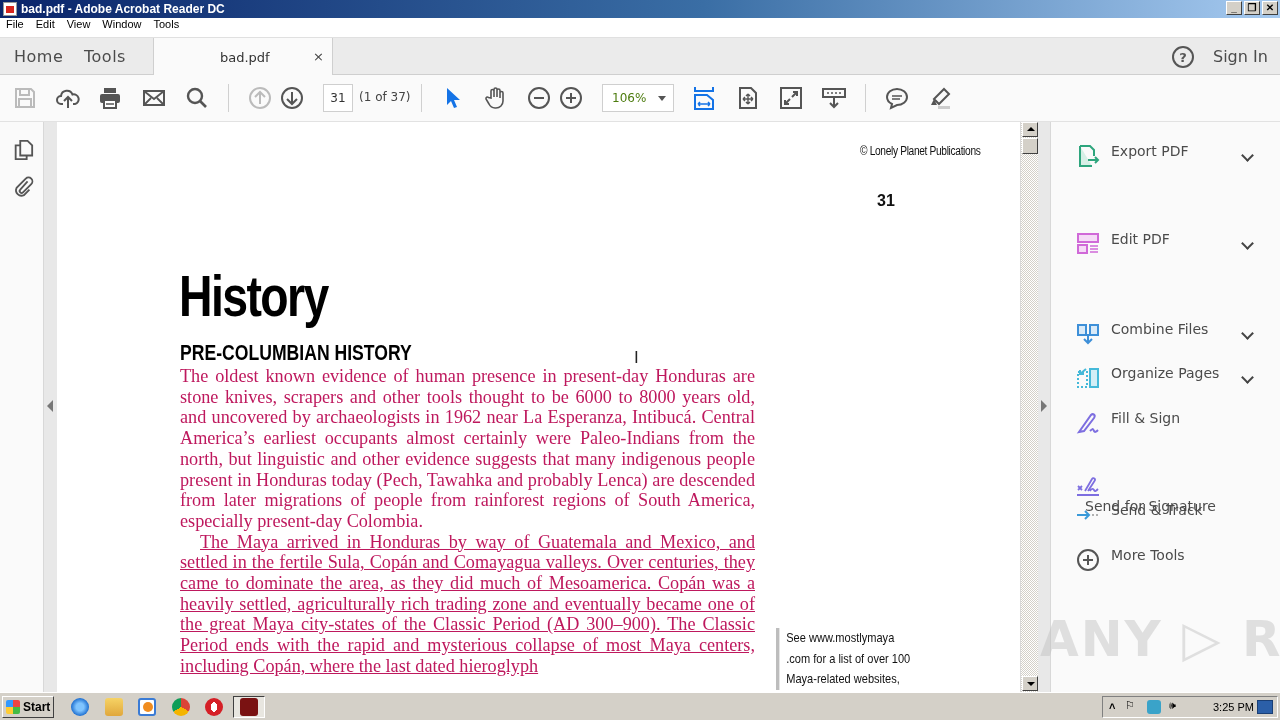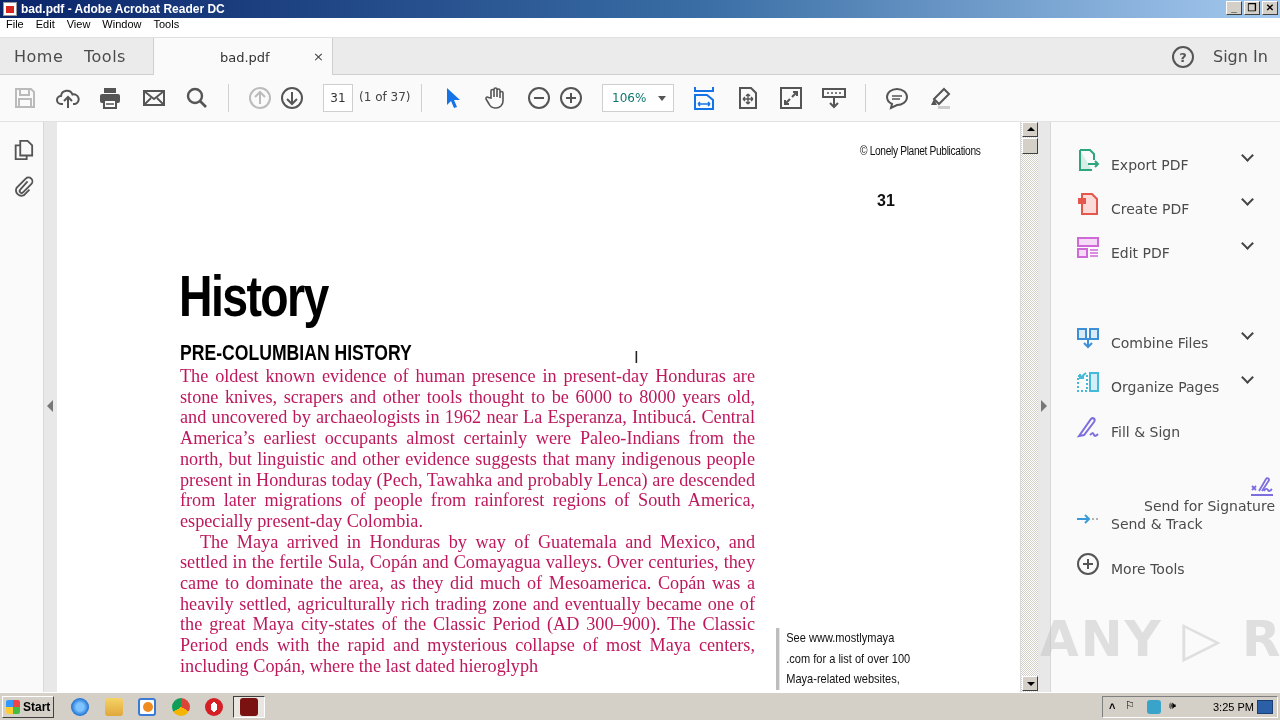--- a/index.html
+++ b/index.html
@@ -17,45 +17,45 @@
   .doc-tab .label { margin-left: 66px; }
   .doc-tab .close { position: absolute; right: 8px; top: 11px; font-size: 13px; color: #444; }
   .help-icon { position: absolute; left: 1172px; top: 46px; width: 22px; height: 22px; border: 2px solid #555; border-radius: 50%; font: bold 13px "DejaVu Sans", sans-serif; color: #555; display: flex; align-items: center; justify-content: center; }
   .signin { position: absolute; left: 1213px; top: 47px; font: 16px "DejaVu Sans", sans-serif; color: #4b4b4b; }
   .toolbar { position: absolute; top: 75px; left: 0; width: 1280px; height: 47px; background: #fafafa; border-bottom: 1px solid #e2e2e2; }
   .tb { position: absolute; top: 86px; width: 24px; height: 24px; display: flex; align-items: center; justify-content: center; }
   .tb svg { width: 24px; height: 24px; }
   .sep { position: absolute; top: 84px; width: 1px; height: 28px; background: #d0d0d0; }
   .page-input { position: absolute; left: 323px; top: 84px; width: 30px; height: 28px; border: 1px solid #cfcfcf; background: #fff; font: 12px "DejaVu Sans", sans-serif; color: #333; text-align: center; line-height: 26px; }
   .page-of { position: absolute; left: 359px; top: 90px; font: 12px "DejaVu Sans", sans-serif; color: #444; }
-  .zoom-select { position: absolute; left: 602px; top: 84px; width: 72px; height: 28px; border: 1px solid #cfcfcf; background: #fff; font: 12px "DejaVu Sans", sans-serif; color: #0f766e; line-height: 26px; padding-left: 9px; }
+  .zoom-select { position: absolute; left: 602px; top: 84px; width: 72px; height: 28px; border: 1px solid #cfcfcf; background: #fff; font: 12px "DejaVu Sans", sans-serif; color: #4d7c0f; line-height: 26px; padding-left: 9px; }
   .zoom-select .caret { position: absolute; right: 7px; top: 11px; width: 0; height: 0; border-left: 4px solid transparent; border-right: 4px solid transparent; border-top: 5px solid #555; }
   .leftrail { position: absolute; top: 122px; left: 0; width: 44px; height: 570px; background: #fafafa; border-right: 1px solid #d8d8d8; }
   .leftcollapse { position: absolute; top: 122px; left: 44px; width: 13px; height: 570px; background: #e8e8e8; }
   .leftcollapse .arrow { position: absolute; left: 3px; top: 278px; width: 0; height: 0; border-top: 6px solid transparent; border-bottom: 6px solid transparent; border-right: 6px solid #777; }
   .pagearea { position: absolute; top: 122px; left: 57px; width: 963px; height: 570px; background: #fff; overflow: hidden; }
   .scrollbar { position: absolute; top: 122px; left: 1020px; width: 18px; height: 570px; background: repeating-conic-gradient(#d4d0c8 0% 25%, #fff 0% 50%) 0 0/2px 2px; border-left: 1px solid #d8d8d8; }
   .sb-btn { position: absolute; left: 1px; width: 16px; height: 15px; background: #d4d0c8; border: 1px solid; border-color: #fff #404040 #404040 #fff; }
   .sb-up::after { content: ""; position: absolute; left: 4px; top: 4px; border-left: 4px solid transparent; border-right: 4px solid transparent; border-bottom: 4px solid #000; }
   .sb-down::after { content: ""; position: absolute; left: 4px; top: 5px; border-left: 4px solid transparent; border-right: 4px solid transparent; border-top: 4px solid #000; }
   .sb-thumb { position: absolute; left: 1px; top: 16px; width: 16px; height: 16px; background: #d4d0c8; border: 1px solid; border-color: #fff #404040 #404040 #fff; }
   .rightcollapse { position: absolute; top: 122px; left: 1038px; width: 12px; height: 570px; background: #e8e8e8; }
   .rightcollapse .arrow { position: absolute; left: 3px; top: 278px; width: 0; height: 0; border-top: 6px solid transparent; border-bottom: 6px solid transparent; border-left: 6px solid #777; }
   .rightpane { position: absolute; top: 122px; left: 1050px; width: 230px; height: 570px; background: #fafafa; border-left: 1px solid #d8d8d8; }
-  .tool { position: absolute; left: 24px; height: 30px; width: 200px; display: flex; align-items: flex-end; }
+  .tool { position: absolute; left: 24px; height: 30px; width: 200px; display: flex; align-items: flex-start; }
   .tool .ticon { width: 26px; height: 26px; display: flex; align-items: center; justify-content: center; }
   .tool .tlabel { margin-left: 10px; font: 14px "DejaVu Sans", sans-serif; color: #4b4b4b; white-space: nowrap; }
   .tool .chev { position: absolute; left: 168px; top: 8px; width: 9px; height: 9px; border-right: 2px solid #444; border-bottom: 2px solid #444; transform: rotate(45deg); }
   .pdf-copyright { position: absolute; left: 803px; top: 22px; font: 12px "Liberation Sans", sans-serif; color: #111; letter-spacing: -0.4px; transform: scaleX(0.85); transform-origin: left; white-space: nowrap; }
   .pdf-pagenum { position: absolute; left: 820px; top: 70px; font: bold 16px "Liberation Sans", sans-serif; color: #111; }
   .pdf-title { position: absolute; left: 122px; top: 140px; font: bold 58px "Liberation Sans", sans-serif; color: #000; letter-spacing: -2px; transform: scaleX(0.8); transform-origin: left; white-space: nowrap; }
   .pdf-h2 { position: absolute; left: 123px; top: 218px; font: bold 22px "Liberation Sans", sans-serif; color: #000; transform: scaleX(0.8); transform-origin: left; white-space: nowrap; }
   .pdf-body { position: absolute; left: 123px; top: 244px; width: 575px; font: 18.2px/20.7px "Liberation Serif", serif; color: #be185d; text-align: justify; }
   .pdf-body p { margin: 0; }
-  .pdf-body p.indent { text-indent: 20px; }
+  .pdf-body p.indent { text-indent: 20px; text-decoration: underline; }
   .sidenote { position: absolute; left: 719px; top: 506px; border-left: 4px solid #bdbdbd; padding-left: 8px; font: 13px/20.5px "Liberation Sans", sans-serif; color: #111; transform: scaleX(0.85); transform-origin: left; white-space: nowrap; }
   .cursor { position: absolute; left: 636px; top: 350px; font: 16px "DejaVu Sans", sans-serif; color: #222; }
   .watermark { position: absolute; left: 1040px; top: 610px; font: bold 50px "DejaVu Sans", sans-serif; color: rgba(190,190,190,0.45); letter-spacing: 2px; white-space: nowrap; }
   .taskbar { position: absolute; top: 692px; left: 0; width: 1280px; height: 28px; background: #d4d0c8; border-top: 1px solid #fff; }
   .startbtn { position: absolute; left: 2px; top: 3px; width: 52px; height: 22px; border: 1px solid; border-color: #fff #404040 #404040 #fff; font: bold 12px "Liberation Sans", sans-serif; display: flex; align-items: center; padding-left: 3px; }
   .startbtn .flag { width: 14px; height: 14px; margin-right: 3px; background: conic-gradient(#e44 0 25%, #4b4 0 50%, #fc3 0 75%, #39f 0 100%); border-radius: 2px; }
   .tbapp { position: absolute; top: 5px; width: 18px; height: 18px; border-radius: 3px; }
   .tray { position: absolute; right: 2px; top: 3px; width: 176px; height: 22px; border: 1px solid; border-color: #808080 #fff #fff #808080; display: flex; align-items: center; font: 11px "Liberation Sans", sans-serif; }
   .tray .clock { position: absolute; left: 110px; top: 4px; }
 </style>
@@ -257,30 +257,20 @@
     <span class="ticon">
         <svg viewBox="0 0 24 24" width="24" height="24">
           <path d="M4 2h10l4 4v6" fill="none" stroke="#2ea57d" stroke-width="2"></path>
           <path d="M4 2v20h12" fill="#d6efe6" stroke="#2ea57d" stroke-width="2"></path>
           <path d="M12 16h10M19 13l3 3-3 3" stroke="#2ea57d" stroke-width="2" fill="none"></path>
         </svg>
       </span>
     <span class="tlabel">Export PDF</span>
     <span class="chev"></span>
   </div>
-  <div class="tool" style="top:65px;">
-    <span class="ticon">
-        <svg viewBox="0 0 24 24" width="24" height="24">
-          <path d="M6 2h10l5 5v15H6z" fill="#fbdad7" stroke="#e4574c" stroke-width="2"></path>
-          <rect x="2" y="6" width="8" height="6" fill="#e4574c"></rect>
-        </svg>
-      </span>
-    <span class="tlabel">Create PDF</span>
-    <span class="chev"></span>
-  </div>
   <div class="tool" style="top:109px;">
     <span class="ticon">
         <svg viewBox="0 0 24 24" width="24" height="24">
           <rect x="2" y="2" width="20" height="8" fill="#f5dbf7" stroke="#d069d8" stroke-width="2"></rect>
           <rect x="2" y="13" width="9" height="8" fill="#f5dbf7" stroke="#d069d8" stroke-width="2"></rect>
           <path d="M14 14h8M14 17h8M14 20h8" stroke="#d069d8" stroke-width="1.5"></path>
         </svg>
       </span>
     <span class="tlabel">Edit PDF</span>
     <span class="chev"></span>

